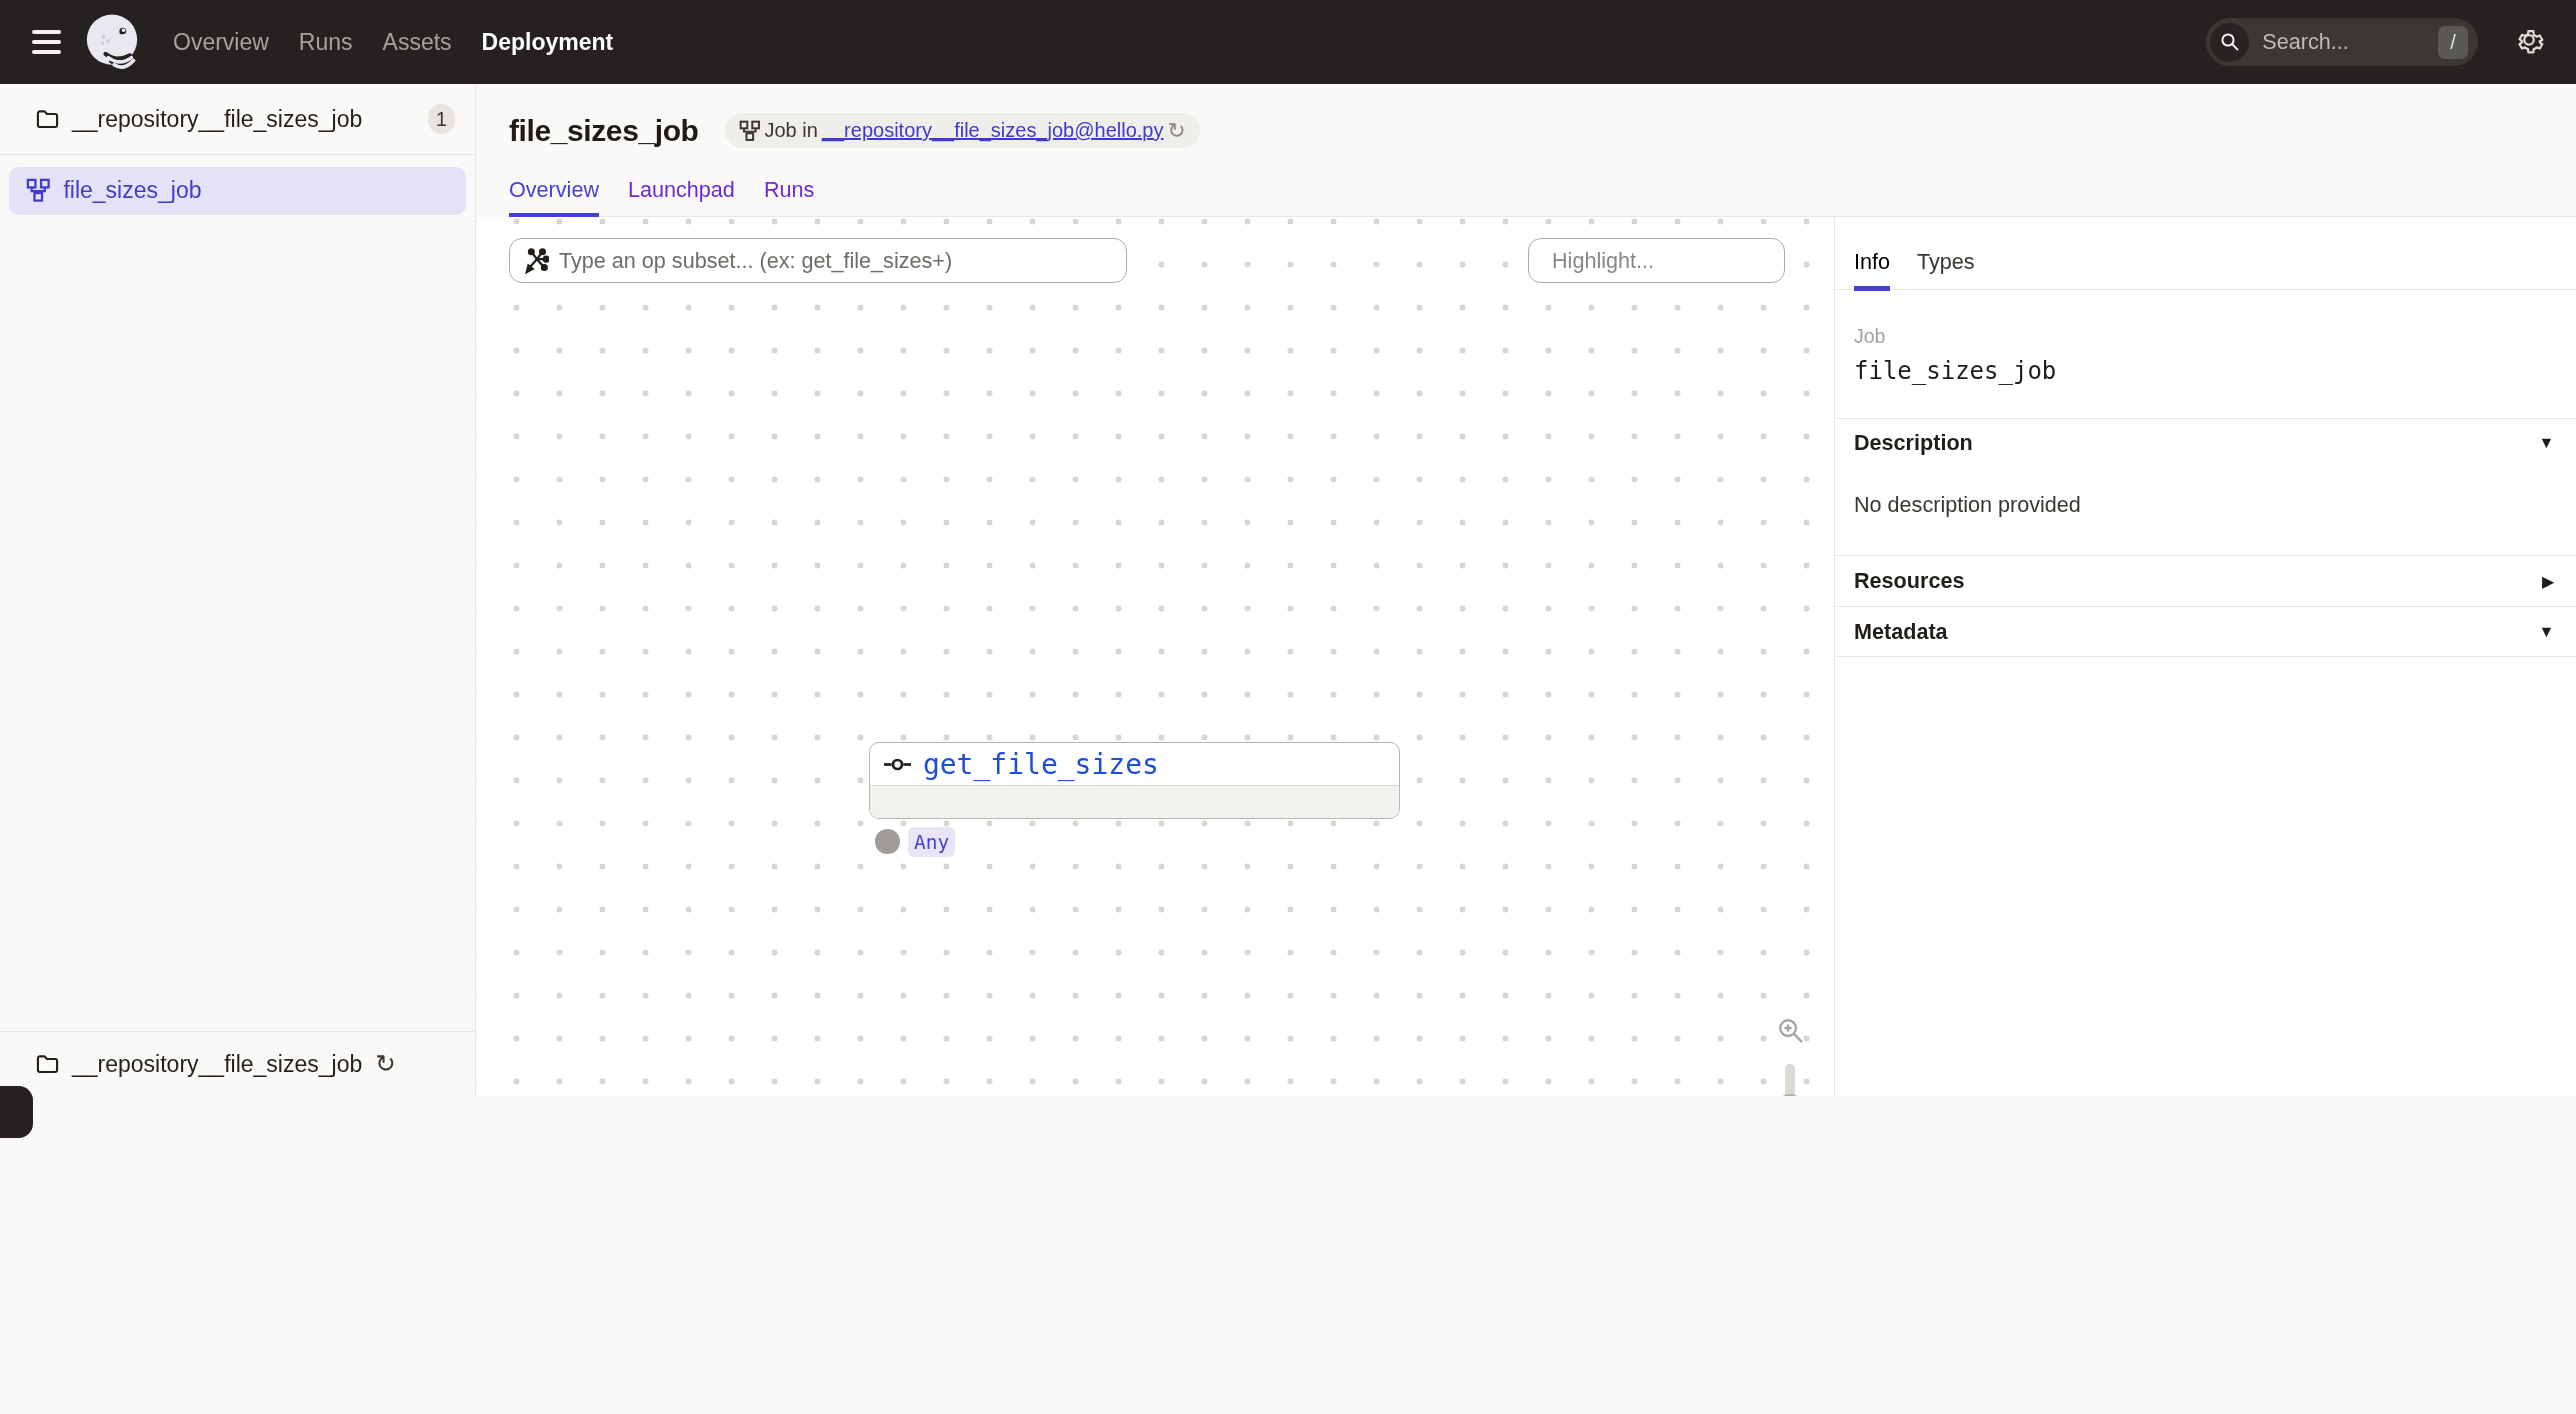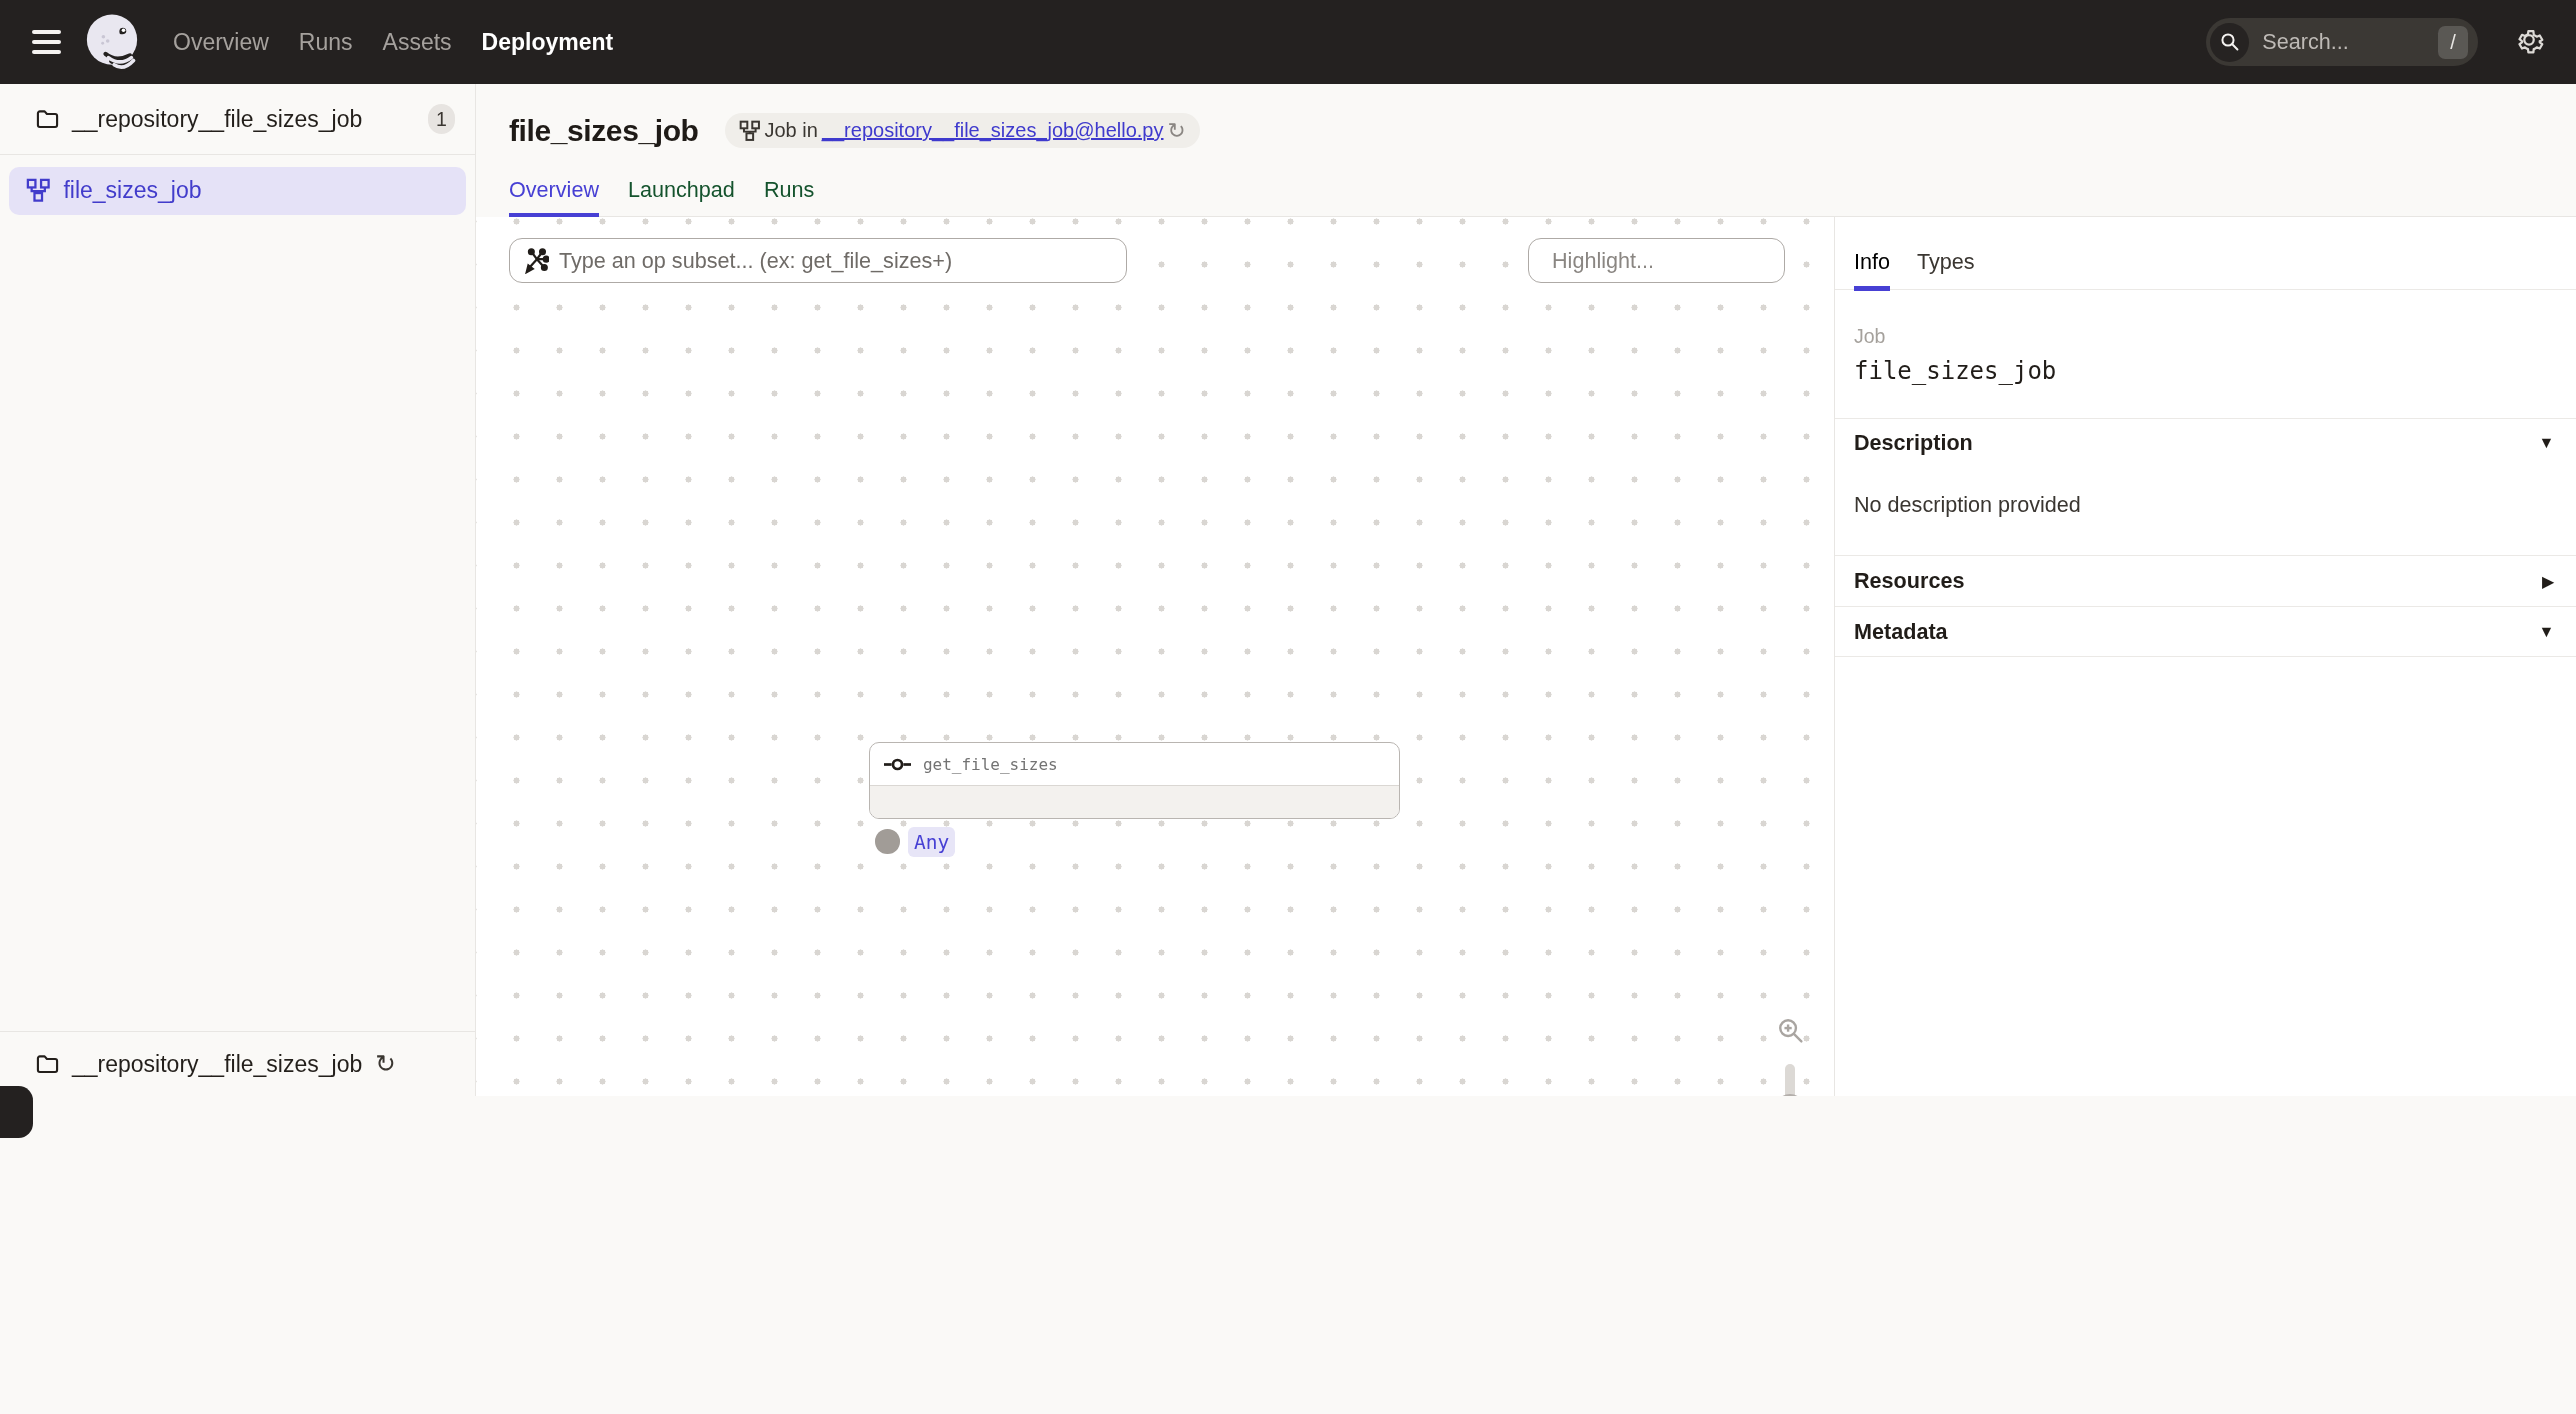--- a/index.html
+++ b/index.html
@@ -78,21 +78,21 @@
   .page-header { background: #FAF9F7; padding: 29px 0 0 33px; }
   .title-row { display: flex; align-items: center; gap: 26px; }
   .page-title { font-size: 30px; font-weight: 600; color: #1F1B17; letter-spacing: -0.4px; }
   .crumb-pill {
     height: 35px; border-radius: 17.3px; background: #F0EEEA; display: flex; align-items: center;
     padding: 0 14.4px; gap: 4px; font-size: 20px; color: #3A3631;
   }
   .crumb-pill a { color: #3F3ACD; text-decoration: underline; cursor: pointer; }
   .crumb-pill .reload-glyph { color: #8A8682; font-size: 21.6px; }
   .tabs-row { display: flex; gap: 29px; margin-top: 29px; border-bottom: 1.4px solid #E8E6E3; }
-  .tab { font-size: 21.6px; color: #14532d; padding-bottom: 13px; cursor: pointer; position: relative; }
+  .tab { font-size: 21.6px; color: #6d28d9; padding-bottom: 13px; cursor: pointer; position: relative; }
   .tab.active { color: #4740D4; font-weight: 500; }
   .tab.active::after {
     content: ""; position: absolute; left: 0; right: 0; bottom: -1.4px; height: 4.3px; background: #4740D4;
   }
 
   
   .content-row { flex: 1; display: flex; min-height: 0; }
 
   
   .canvas {
@@ -112,21 +112,21 @@
   .op-subset-box { left: 33px; top: 21px; width: 618px; }
   .highlight-box { right: 49px; top: 21px; width: 257px; }
   .highlight-box input::placeholder { color: #8A8682; }
 
   .op-node {
     position: absolute; left: 393px; top: 525px; width: 531px; height: 77px;
     border: 1.4px solid #B9B5B1; border-radius: 10px; background: #FFFFFF; cursor: pointer;
     display: flex; flex-direction: column; overflow: hidden;
   }
   .op-node-header { height: 42px; display: flex; align-items: center; padding: 0 14.4px; gap: 11.5px; }
-  .op-node-name { font-size: 16px; color: #737373; }
+  .op-node-name { font-size: 28px; color: #1d4ed8; }
   .op-node-body { flex: 1; background: #F3F1EE; border-top: 1.4px solid #DAD7D3; }
   .out-port {
     position: absolute; left: 399px; top: 612px; width: 24.5px; height: 24.5px; border-radius: 50%;
     background: #A19C97;
   }
   .type-badge {
     position: absolute; left: 432px; top: 610px; height: 30px; border-radius: 5.8px;
     background: #E7E5F7; color: #4740D4; font-size: 19.5px; display: flex; align-items: center;
     padding: 0 6px; cursor: pointer;
   }

